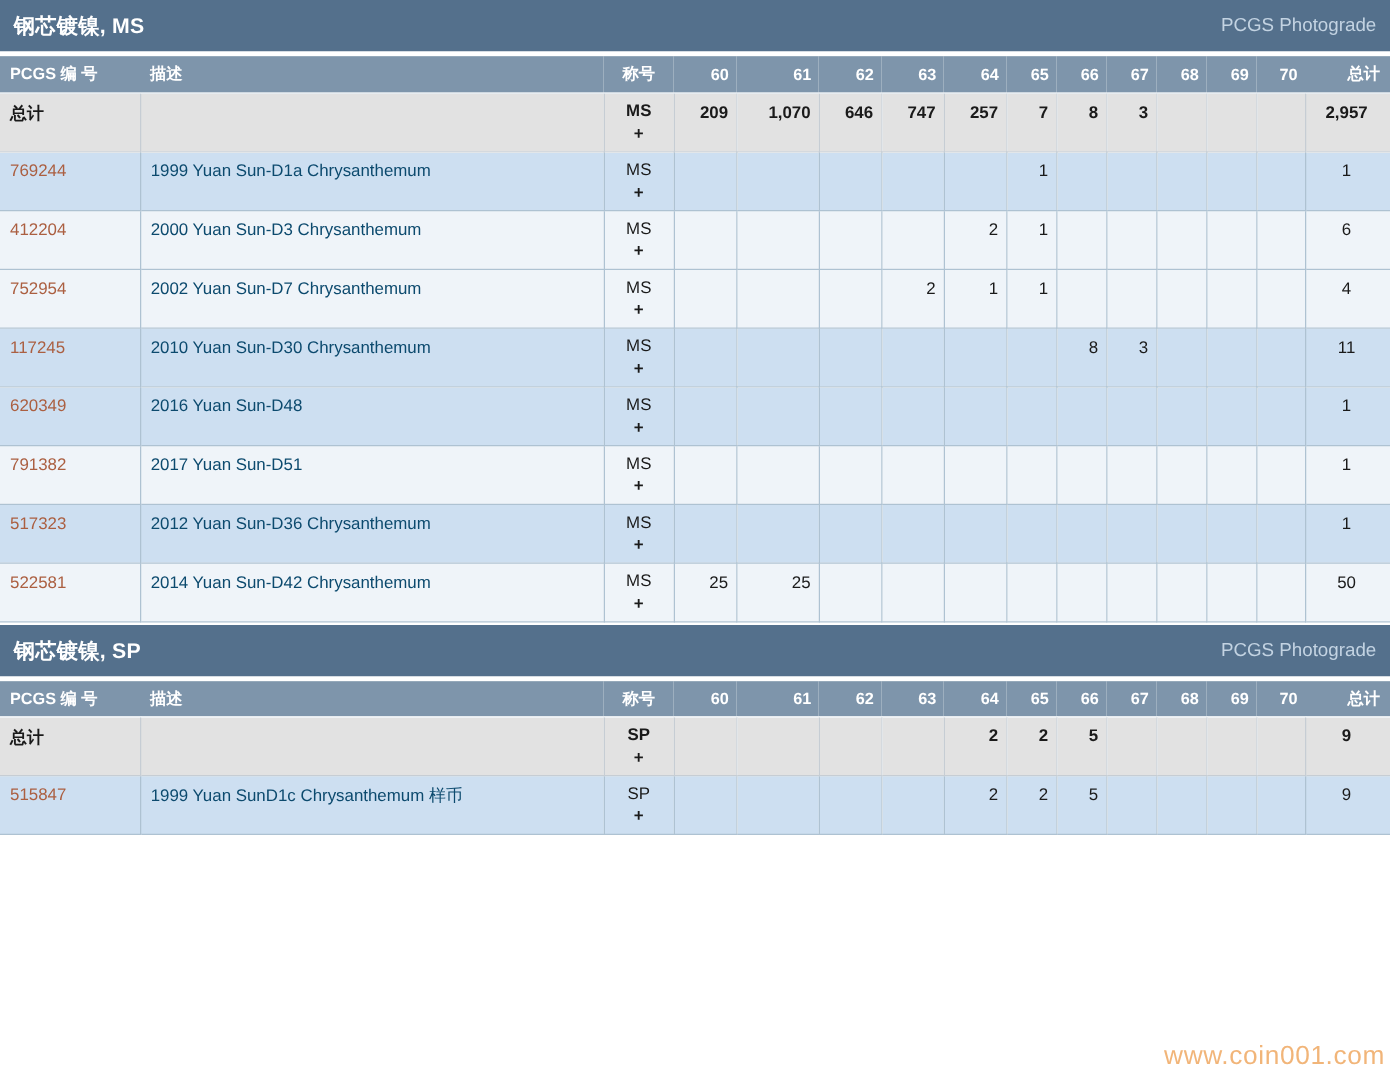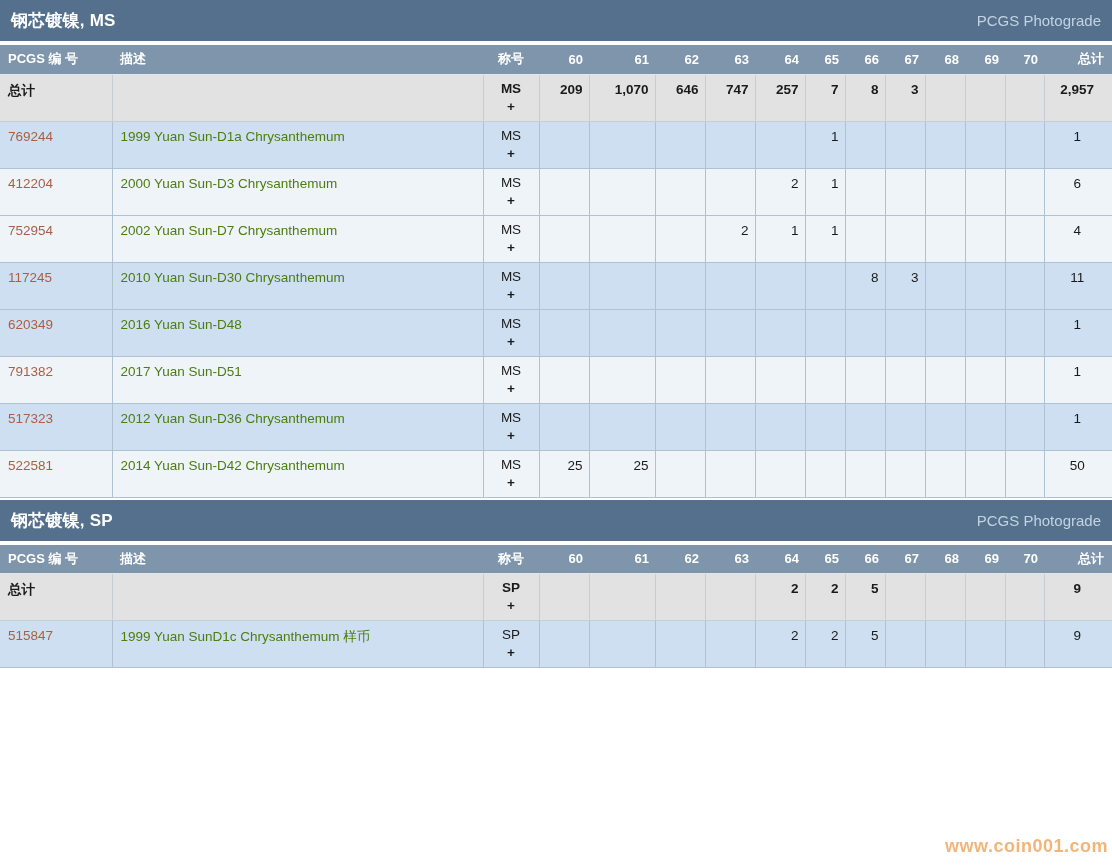--- a/index.html
+++ b/index.html
@@ -48,39 +48,39 @@
     overflow: hidden; white-space: nowrap;
   }
   tbody td:first-child { border-left: none; }
   tbody td:last-child  { border-right: none; }
 
   .row-blue  td { background: #cddff1; }
   .row-light td { background: #eff4f9; }
   .row-totals td { background: #e2e2e2; font-weight: bold; border-color: #c6cdd4; }
 
   td.c-num  { text-align: left; padding-left: 8px; }
-  td.c-desc { text-align: left; padding-left: 8px; color: #4d7c0f; }
+  td.c-desc { text-align: left; padding-left: 8px; color: #0c4a6e; }
   td.c-desig{ text-align: center; padding-top: 5px; line-height: 18px; }
   td.c-grade, td.c-total { text-align: right; padding-right: 6px; }
   td.c-total { padding-right: 8px; text-align: center; }
 
   .desig-plus { font-weight: bold; }
 
   .pcgs-link { color: #ab5f41; cursor: pointer; text-decoration: none; }
 
   .expicon {
     display: inline-block; width: 13px; height: 13px;
     border: 1px solid #6f6f6f; background: #ffffff;
     color: #222222; font-size: 11px; line-height: 11px; font-weight: bold;
     text-align: center; margin-right: 7px; vertical-align: 0px;
   }
 
   .watermark {
     position: absolute; right: 4px; bottom: 8px;
-    font-size: 18px; font-weight: bold; letter-spacing: .5px;
+    font-size: 21px; font-weight: normal; letter-spacing: .5px;
     color: #efa55c; opacity: .82;
     pointer-events: none;
   }
 </style>
 </head>
 <body>
 
 <div class="page">
 
   <section class="pop-section">

